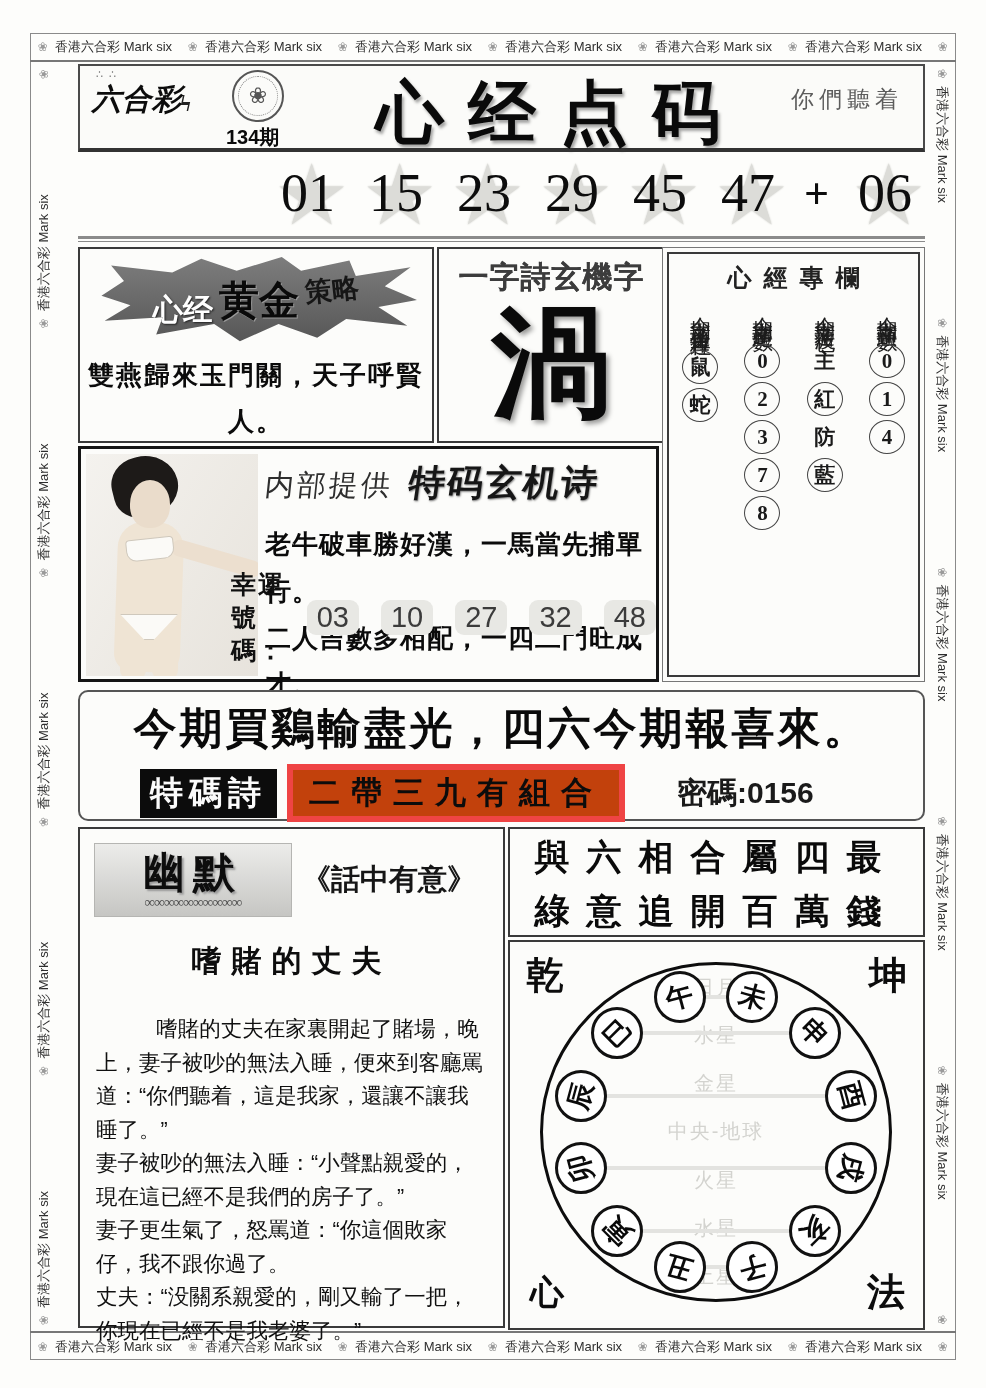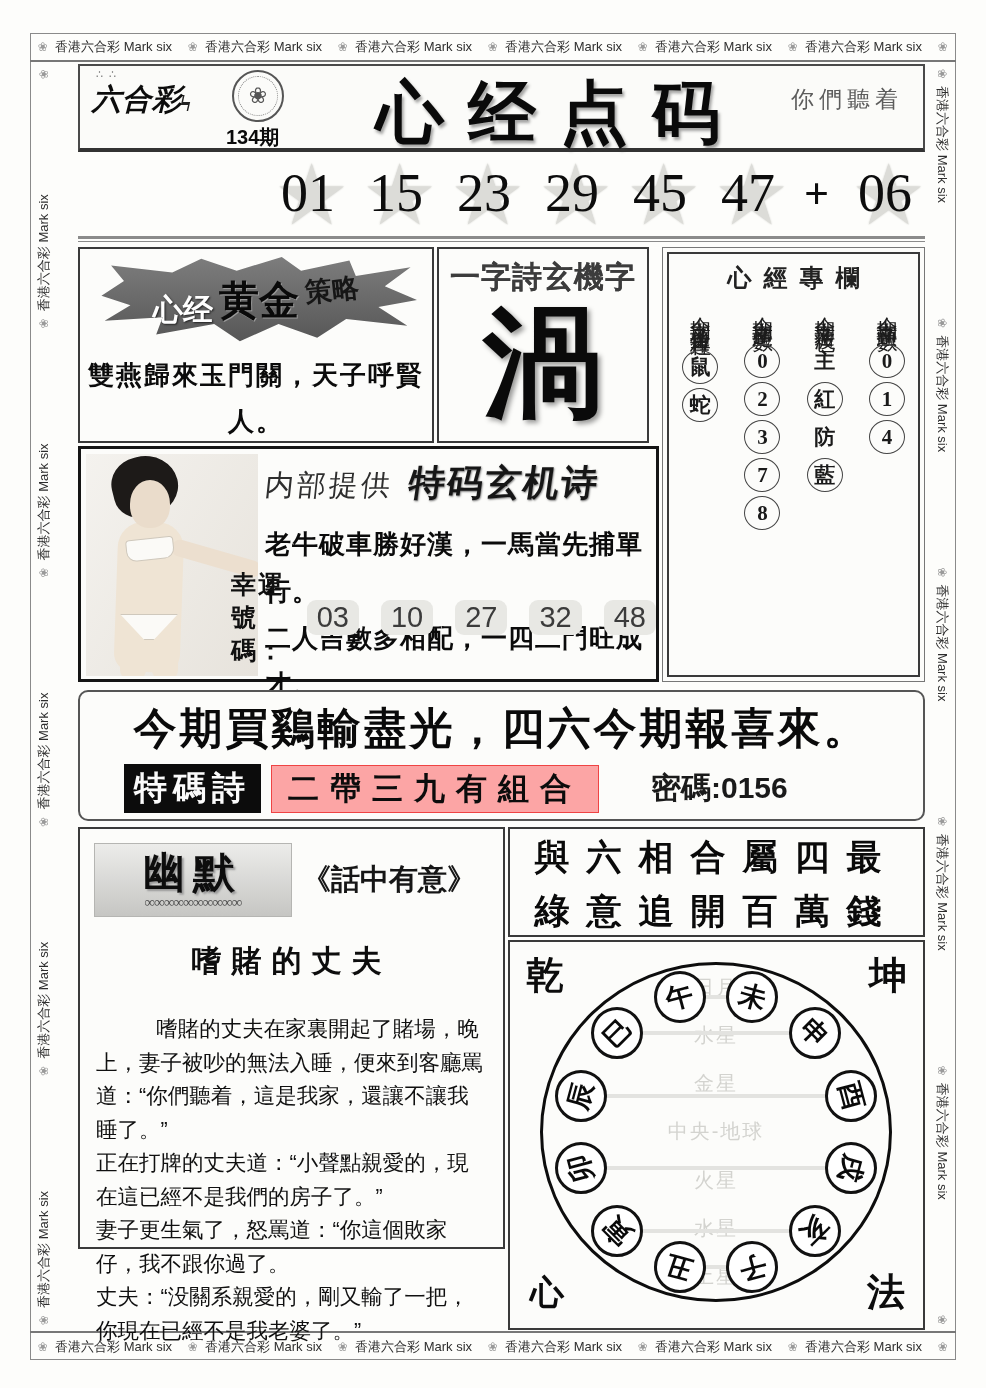--- a/index.html
+++ b/index.html
@@ -62,21 +62,21 @@
   .banner { position:relative; width:322px; height:86px; margin:8px auto 0;
     background:linear-gradient(#7d7d7d,#565656);
     clip-path:polygon(2% 45%,9% 28%,5% 10%,24% 18%,33% 2%,44% 16%,58% 0%,64% 16%,79% 4%,81% 22%,98% 12%,90% 34%,100% 50%,88% 58%,97% 80%,78% 72%,69% 94%,57% 78%,45% 98%,37% 78%,19% 90%,21% 70%,3% 74%,11% 56%);
     display:flex; align-items:center; justify-content:center; gap:6px; }
   .banner .b1 { color:#fff; font-size:30px; font-weight:900; text-shadow:1px 1px 2px #222;margin-top:20px; }
   .banner .b2 { color:#0a0a0a; font-size:40px; font-weight:900; text-shadow:1px 1px 0 #9a9a9a; }
   .banner .b3 { color:#161616; font-size:27px; font-weight:900; transform:translateY(-10px) rotate(-6deg); }
   .gpoem { margin-top:10px; text-align:center; font-size:26px; font-weight:900; line-height:1.75;
     letter-spacing:2px; color:#0b0b0b; }
   
-  .riddle-box { left:437px; top:247px; width:212px; height:196px; text-align:center; }
+  .riddle-box { left:437px; top:247px; width:229px; height:196px; text-align:center; }
   .riddle-title { margin-top:8px; font-size:30px; font-weight:900; letter-spacing:1px;
     background:linear-gradient(#8d8d8d,#1c1c1c); -webkit-background-clip:text; background-clip:text;
     color:#3c3c3c; }
   .riddle-char { font-size:120px; font-weight:900; line-height:1.1; color:#0a0a0a;
     text-shadow:3px 3px 5px rgba(0,0,0,.4); }
   
   .column-box { left:662px; top:247px; width:263px; height:435px; border:1px solid #777;
     padding:4px; }
   .column-inner { width:100%; height:100%; border:2px solid #3a3a3a; padding-top:8px; }
   .col-title { text-align:center; font-size:24px; font-weight:700; letter-spacing:12px;
@@ -114,29 +114,29 @@
     color:#0b0b0b; }
   .lucky-row { position:absolute; left:150px; bottom:12px; display:flex; align-items:center; gap:8px; }
   .lucky-label { font-size:25px; font-weight:900; letter-spacing:2px; color:#101010; }
   .chip { font-size:29px; font-family:"Liberation Sans","DejaVu Sans",sans-serif; color:#3b3b3b;
     background:#e8e8e4; border-radius:9px; padding:1px 10px; }
   
   .verse-box { left:78px; top:690px; width:847px; height:131px; border:2px solid #555;
     border-radius:10px; }
   .v1 { margin-top:8px; text-align:center; font-size:43px; font-weight:900; letter-spacing:3px;
     color:#0a0a0a; }
-  .v2 { display:flex; align-items:center; margin:6px 0 0 44px; }
+  .v2 { display:flex; align-items:center; margin:6px 0 0 60px; }
   .sp-label { background:#0c0c0c; color:#fbfbfb; font-size:33px; font-weight:900;
     letter-spacing:6px; padding:2px 10px; }
   .sp-verse { font-size:31px; font-weight:900; letter-spacing:11px; padding:2px 16px;
-    border:1px solid #ef4444; background:#fca5a5; color:#0c0c0c; margin-left:10px; }
+    border:6px solid #ef4444; background:#c2410c; color:#0c0c0c; margin-left:10px; }
   .code { margin-left:52px; font-size:30px; font-weight:700;
     font-family:"Liberation Sans","DejaVu Sans",sans-serif; color:#1a1a1a; }
   
-  .humor-box { left:78px; top:827px; width:427px; height:422px; }
+  .humor-box { left:78px; top:827px; width:427px; height:501px; }
   .h-head { display:flex; align-items:center; margin:14px 12px 0 14px; }
   .h-logo { width:198px; height:74px; background:linear-gradient(#ececea,#c6c6c3);
     border:1px solid #b5b5b2; display:flex; flex-direction:column; align-items:center;
     justify-content:center; }
   .h-logo-text { font-size:42px; font-weight:900; letter-spacing:8px; color:#0d0d0d;
     text-shadow:2px 2px 2px #999; line-height:1; }
   .chain { font-size:15px; color:#4c4c4c; letter-spacing:-1px; line-height:.8; margin-top:2px; }
   .h-sub { margin-left:10px; font-size:29px; font-weight:900; color:#161616; }
   .h-title { margin-top:24px; text-align:center; font-size:30px; font-weight:700; letter-spacing:10px;
     color:#0d0d0d; font-family:"Liberation Sans","DejaVu Sans",sans-serif; }
@@ -422,21 +422,21 @@
     <div class="h-head">
       <div class="h-logo">
         <span class="h-logo-text">幽默</span>
         <div class="chain">∞∞∞∞∞∞∞∞∞∞</div>
       </div>
       <div class="h-sub">《話中有意》</div>
     </div>
     <div class="h-title">嗜賭的丈夫</div>
     <div class="h-story">
         <p class="indent">嗜賭的丈夫在家裏開起了賭場，晚上，妻子被吵的無法入睡，便來到客廳罵道：“你們聽着，這是我家，還讓不讓我睡了。”</p>
-        <p>正在打牌的丈夫道：“小聲點親愛的，現在這已經不是我們的房子了。”</p>
+        <p>妻子被吵的無法入睡：“小聲點親愛的，現在這已經不是我們的房子了。”</p>
         <p>妻子更生氣了，怒罵道：“你這個敗家仔，我不跟你過了。</p>
         <p>丈夫：“没關系親愛的，剛又輸了一把，你現在已經不是我老婆了。”</p>
       </div>
   </div>
 
   <div class="box couplet-box">
     <p>與六相合屬四最</p>
     <p>綠意追開百萬錢</p>
   </div>
 

